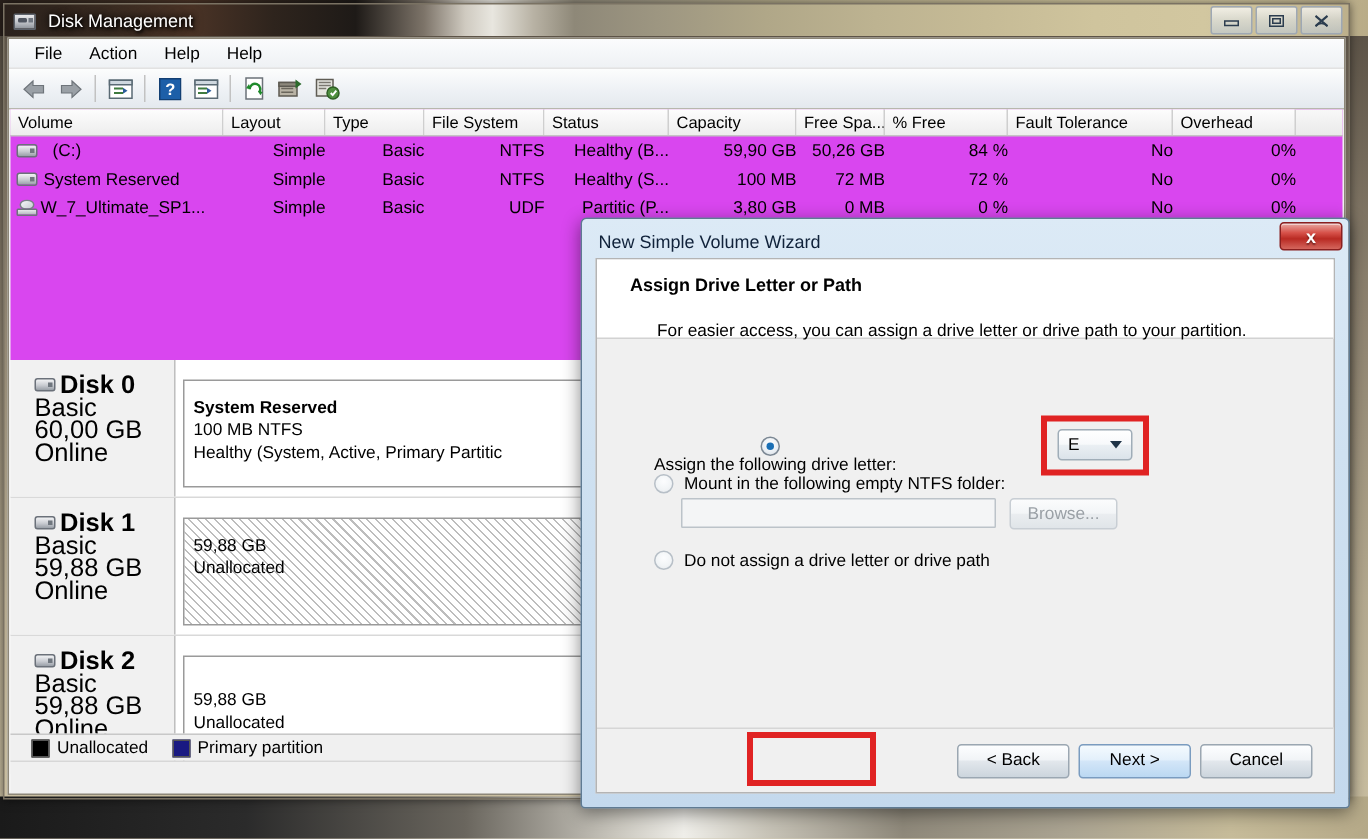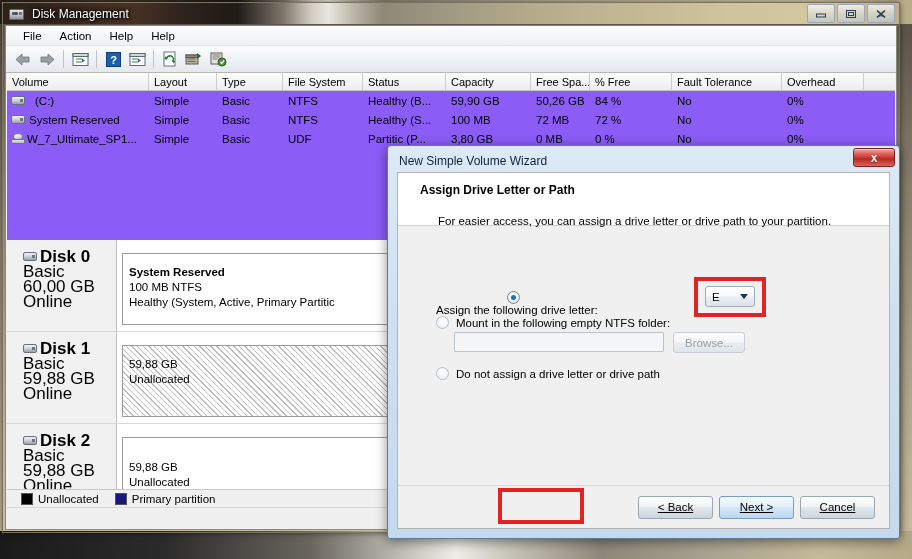--- a/index.html
+++ b/index.html
@@ -106,21 +106,22 @@
     display: flex; align-items: center;
     padding-left: 5px;
     border-bottom: 1px solid #b7b7ad;
   }
   .tb-btn { width: 24px; height: 23px; display:flex; align-items:center; justify-content:center; }
   .tb-sep { width: 1px; height: 18px; background: #c2c2c2; margin: 0 4px; }
 
   
   #vol-list {
     position: absolute; left: 1px; top: 47px; right: 1px; height: 167px;
-    background: #8b5cf6;
+    background: #d946ef;
+    text-align: right;
   }
   #vol-header {
     display: flex; height: 18px;
     background: linear-gradient(180deg,#f8f8f8 0%, #eaeaea 100%);
     border-bottom: 1px solid #c4c4c4;
   }
   #vol-header .hc {
     border-right: 1px solid #cfcfcf;
     padding-left: 5px;
     display: flex; align-items: center;
@@ -258,21 +259,21 @@
     border-top: 1px solid #d6d6d6;
     display: flex; align-items: center; justify-content: flex-end;
     padding-right: 14px;
     gap: 6px;
   }
   .wbtn {
     width: 75px; height: 23px;
     border: 1px solid #9ba7b2;
     border-radius: 3px;
     background: linear-gradient(180deg,#fdfeff 0%, #f1f4f7 45%, #e2e7ec 50%, #ccd5dd 100%);
-    font-size: 11.5px; display: flex; align-items: center; justify-content: center; text-decoration: underline;
+    font-size: 11.5px; display: flex; align-items: center; justify-content: center;
   }
   .wbtn.default {
     border-color: #7a9cc0;
     background: linear-gradient(180deg,#f4fafe 0%, #e3f0fb 45%, #d3e6f8 50%, #bbd8f2 100%);
   }
   .hl-box {
     position: absolute;
     border: 4px solid #e02323;
   }
   #hl-next { left: 100px; top: 2px; width: 86px; height: 36px; }

